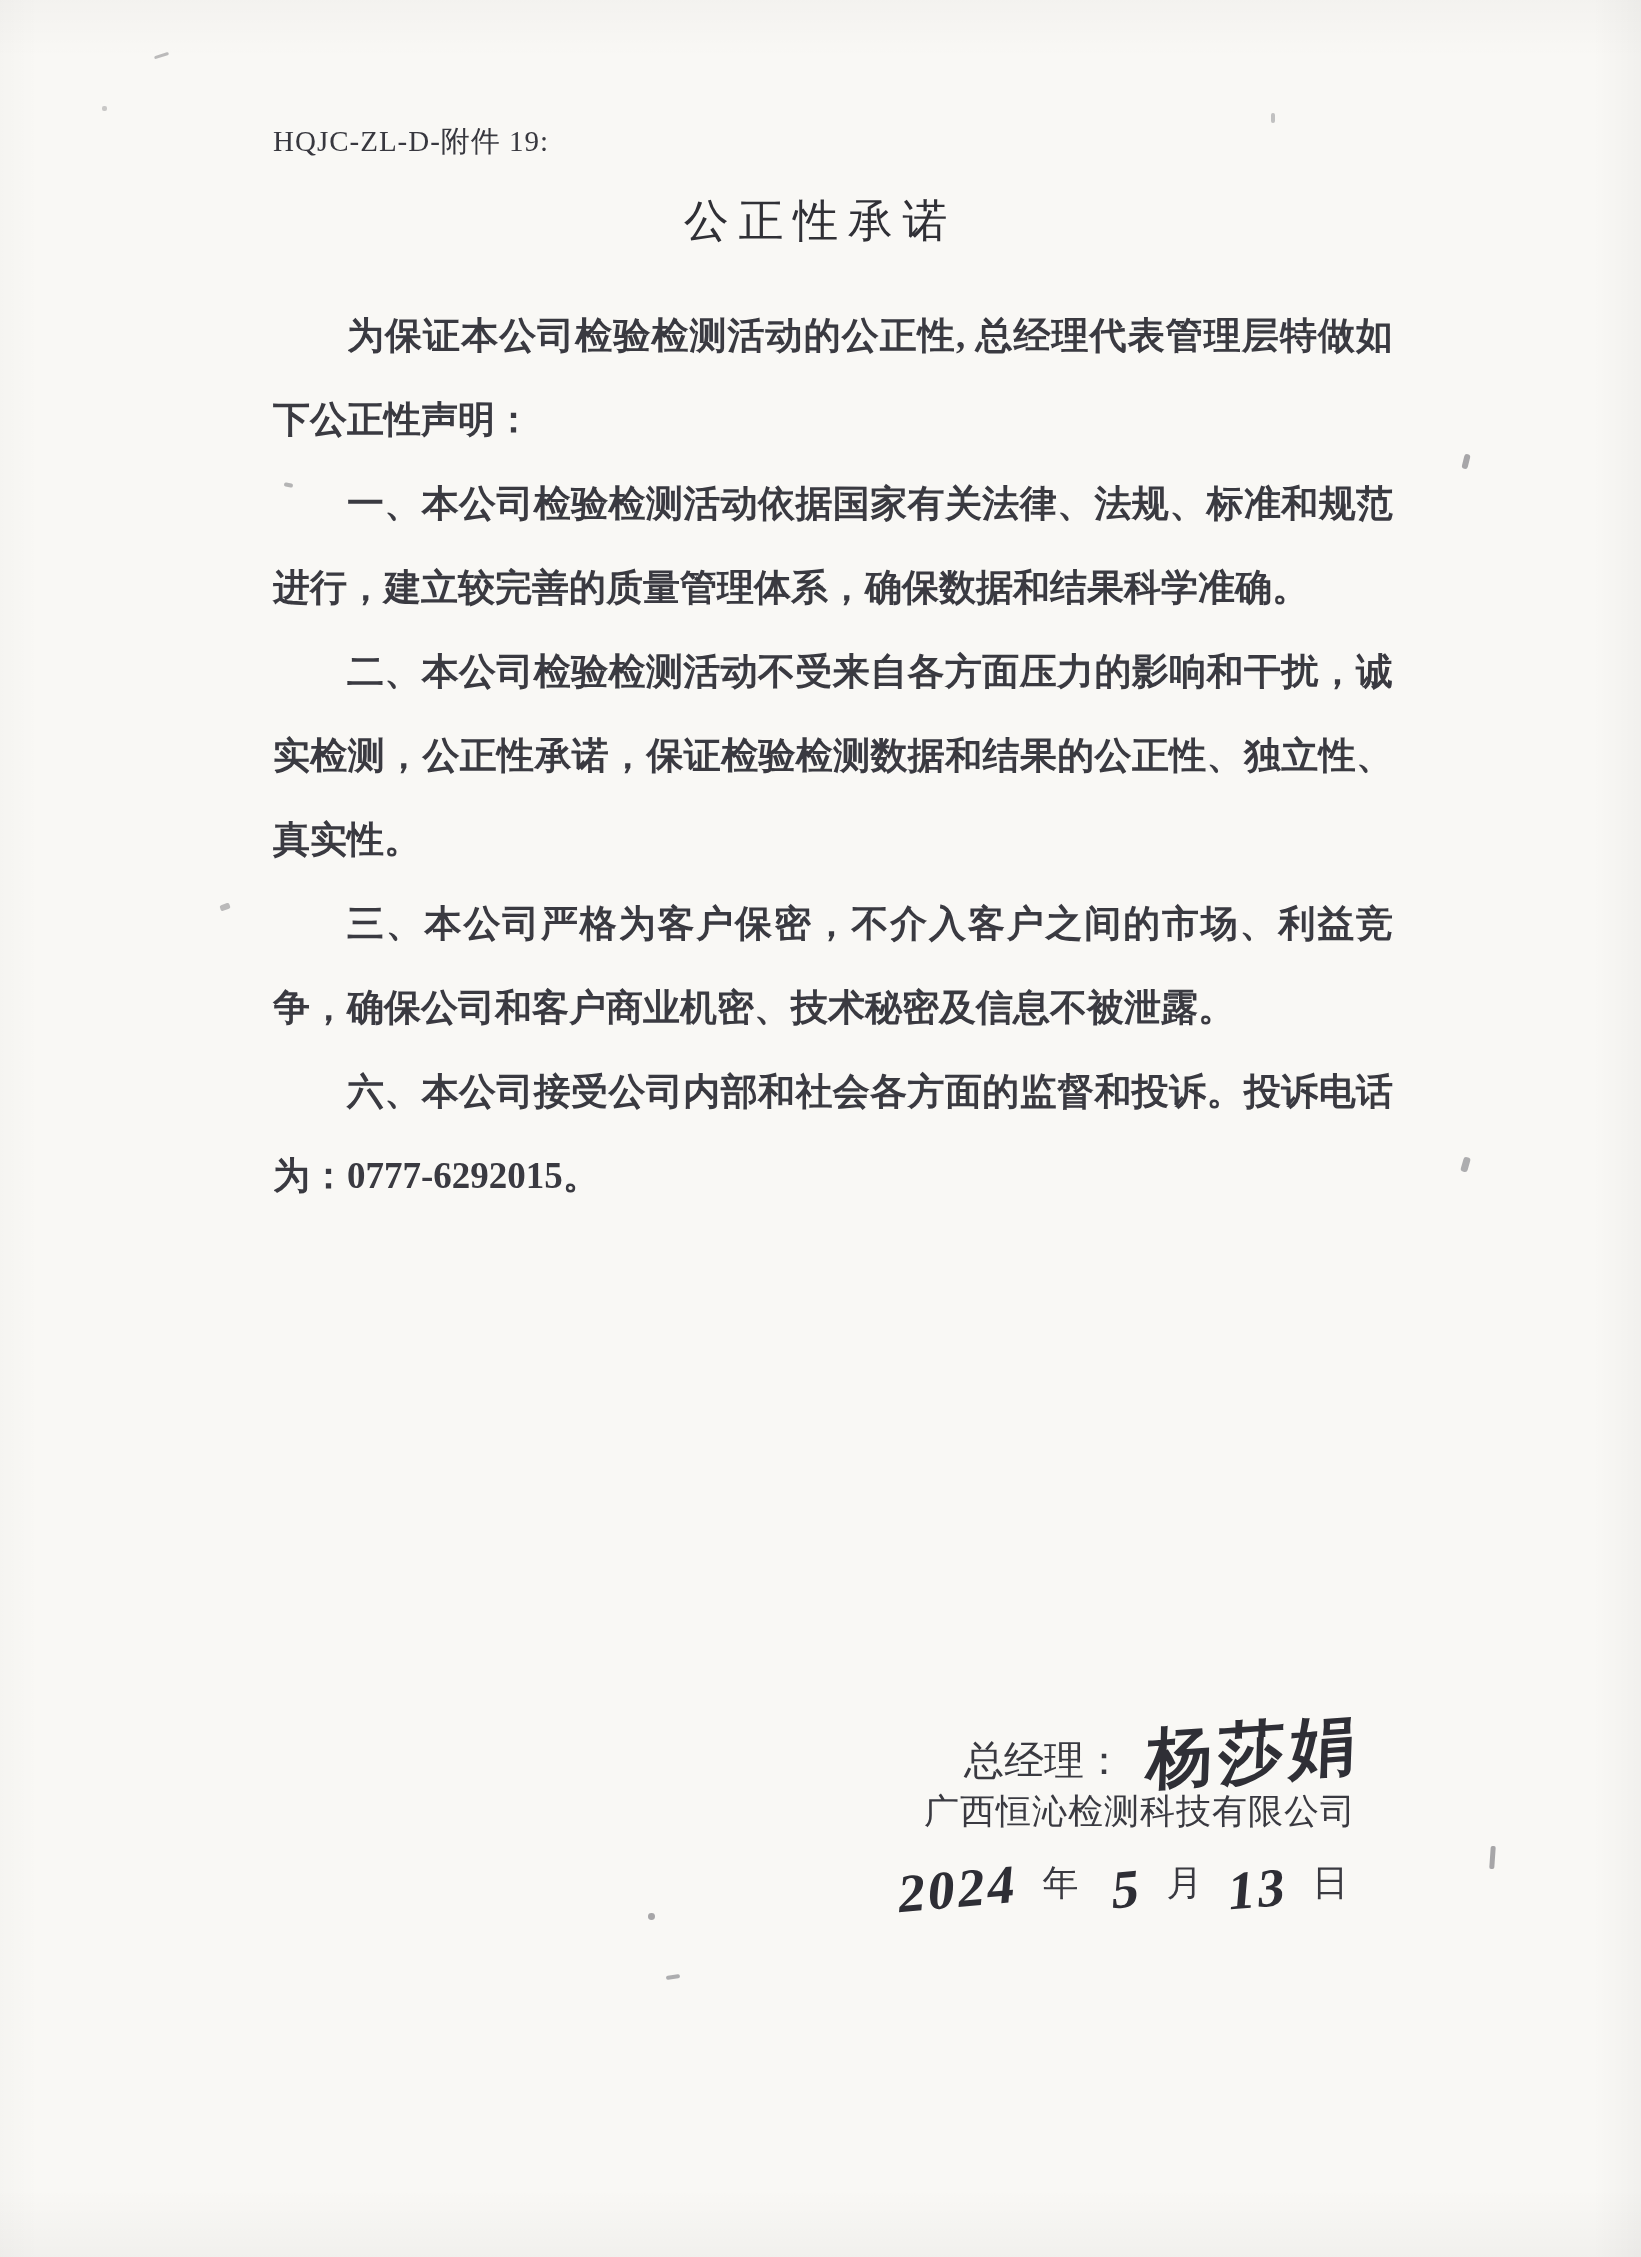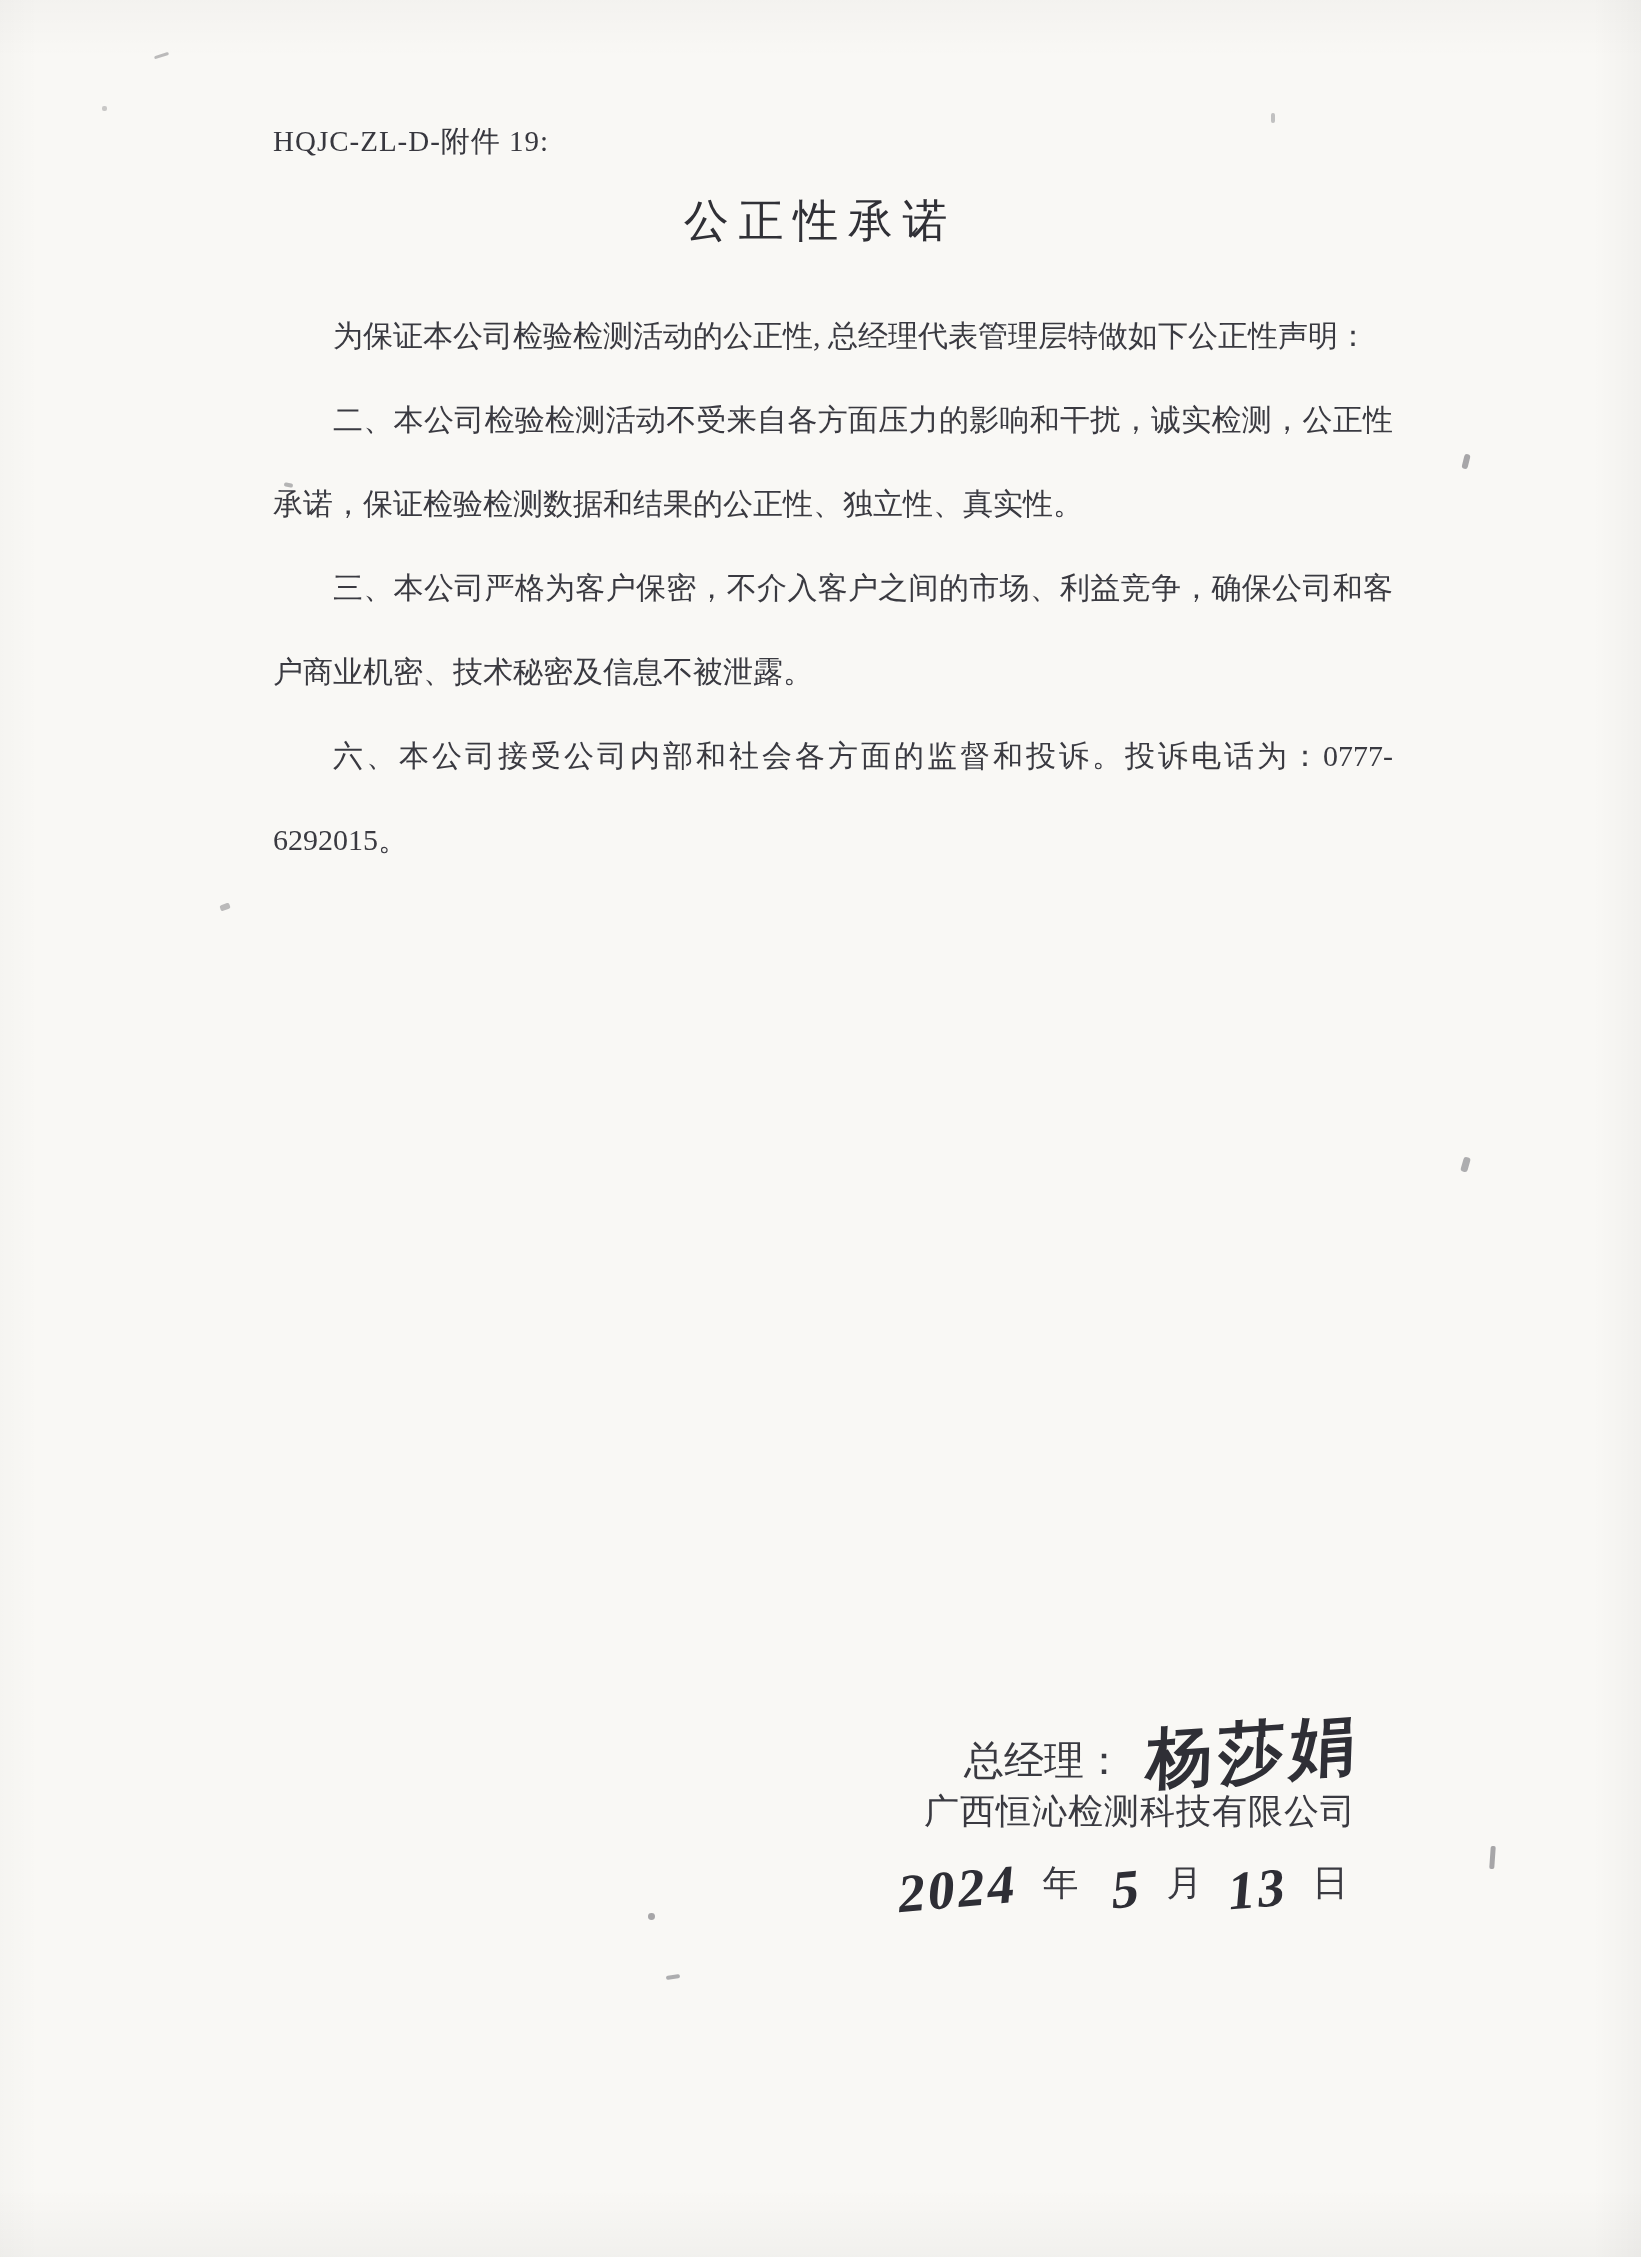--- a/index.html
+++ b/index.html
@@ -38,24 +38,25 @@
     font-size: 45px;
     font-weight: 400;
     letter-spacing: 9.7px;
     color: #303036;
   }
   .body-text {
     position: absolute;
     left: 273px;
     top: 294px;
     width: 1120px;
-    font-size: 30px;
+    font-size: 37px;
     line-height: 84px;
     text-align: justify;
     color: #3a3a41;
+    font-weight: bold;
   }
   .body-text p {
     margin: 0;
     text-indent: 2em;
   }
   .sig-block { position: absolute; left: 0; top: 0; width: 100%; height: 100%; pointer-events: none; }
   .sig-line {
     position: absolute;
     left: 917px;
     top: 1715px;
@@ -120,20 +121,21 @@
 <body>
 
 <div class="paper">
 
   <div class="doc-code">HQJC-ZL-D-附件 19:</div>
 
   <div class="doc-title">公正性承诺</div>
 
   <div class="body-text">
     <p>为保证本公司检验检测活动的公正性, 总经理代表管理层特做如下公正性声明：</p>
+    <p>一、本公司检验检测活动依据国家有关法律、法规、标准和规范进行，建立较完善的质量管理体系，确保数据和结果科学准确。</p>
     <p>二、本公司检验检测活动不受来自各方面压力的影响和干扰，诚实检测，公正性承诺，保证检验检测数据和结果的公正性、独立性、真实性。</p>
     <p>三、本公司严格为客户保密，不介入客户之间的市场、利益竞争，确保公司和客户商业机密、技术秘密及信息不被泄露。</p>
     <p>六、本公司接受公司内部和社会各方面的监督和投诉。投诉电话为：0777-6292015。</p>
   </div>
 
   <div class="sig-block">
 
     <div class="sig-line">
       <span class="sig-label">总经理：</span><span class="sig-name">杨莎娟</span>
     </div>

